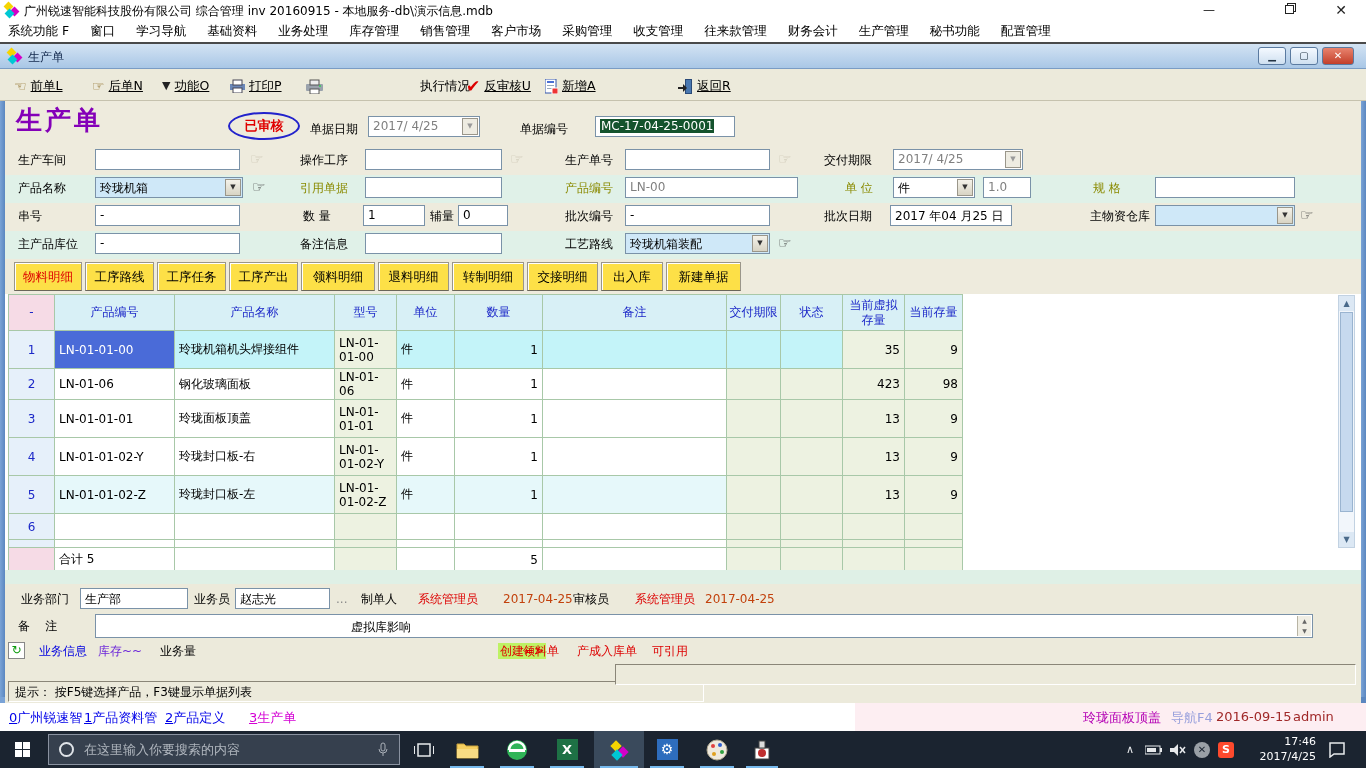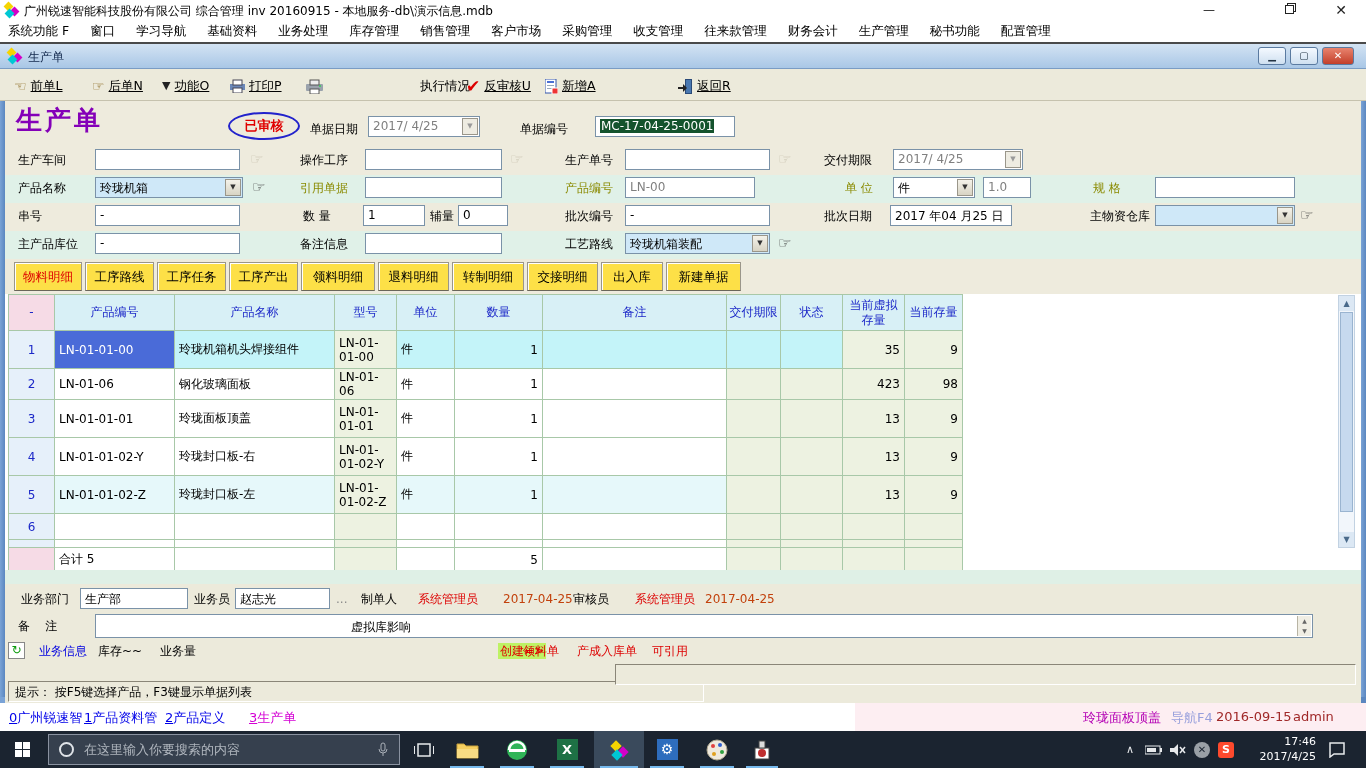--- a/index.html
+++ b/index.html
@@ -248,21 +248,21 @@
 
   <span class="lbl" style="left:18px;top:180px;">产品名称</span>
   <span class="tbox blue" style="left:95px;top:177px;width:148px;">
     <span>玲珑机箱</span>
     <span class="arrowbtn">▼</span>
   </span>
   <span class="hand" style="left:252px;top:178px;">☞</span>
   <span class="lbl olive" style="left:300px;top:180px;">引用单据</span>
   <span class="tbox" style="left:365px;top:177px;width:137px;"></span>
   <span class="lbl olive" style="left:565px;top:180px;">产品编号</span>
-  <span class="tbox gray" style="left:625px;top:177px;width:130px;">LN-00</span>
+  <span class="tbox gray" style="left:625px;top:177px;width:173px;">LN-00</span>
   <span class="lbl olive" style="left:845px;top:180px;">单 位</span>
   <span class="tbox" style="left:893px;top:177px;width:82px;">
     <span>件</span>
     <span class="arrowbtn">▼</span>
   </span>
   <span class="tbox gray" style="left:983px;top:177px;width:48px;">1.0</span>
   <span class="lbl olive" style="left:1093px;top:180px;">规 格</span>
   <span class="tbox" style="left:1155px;top:177px;width:140px;"></span>
 
   <span class="lbl" style="left:18px;top:208px;">串号</span>
@@ -465,21 +465,21 @@
   <span class="lbl teal" style="left:705px;top:591px;">2017-04-25</span>
 
   <span class="lbl" style="left:18px;top:618px;">备    注</span>
   <span class="tbox" style="left:95px;top:614px;width:1218px;height:24px;">
     <span></span>
     <span class="spinner">▲<br>▼</span>
   </span>
 
   <span class="abs" style="left:8px;top:642px;width:17px;height:17px;border:1px solid #888;background:#fff;text-align:center;line-height:15px;color:#0a9a0a;font-size:12px;">↻</span>
   <span class="lbl" style="left:39px;top:643px;color:#0000e0;">业务信息</span>
-  <span class="lbl" style="left:98px;top:643px;color:#000000;">库存~~</span>
+  <span class="lbl" style="left:98px;top:643px;color:#6d28d9;">库存~~</span>
   <span class="lbl" style="left:160px;top:643px;">业务量</span>
   <span class="lbl" style="left:351px;top:619px;">虚拟库影响</span>
   <span class="lbl" style="left:498px;top:643px;background:#bef264;color:#e00000;padding:0 2px;">创建=&gt;</span>
   <span class="lbl red" style="left:523px;top:643px;">领料单</span>
   <span class="lbl red" style="left:569px;top:643px;margin-left:8px;">产成入库单</span>
   <span class="lbl red" style="left:652px;top:643px;">可引用</span>
 
   <span class="sunken" style="left:8px;top:681px;width:696px;height:21px;">提示： 按F5键选择产品，F3键显示单据列表</span>
   <span class="sunken" style="left:615px;top:664px;width:741px;height:21px;"></span>
 

